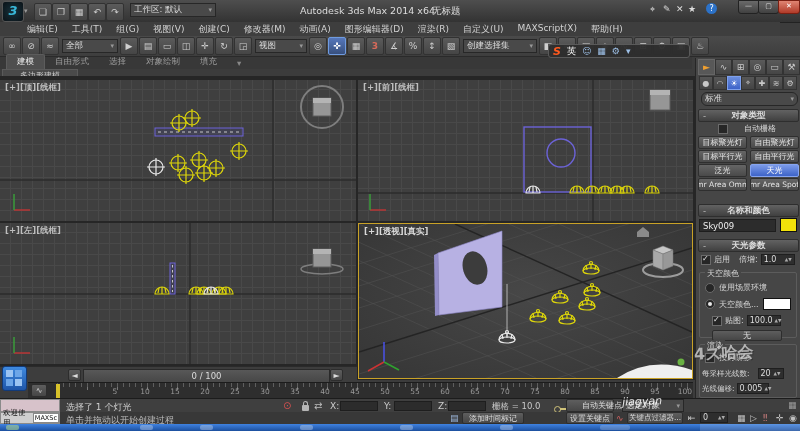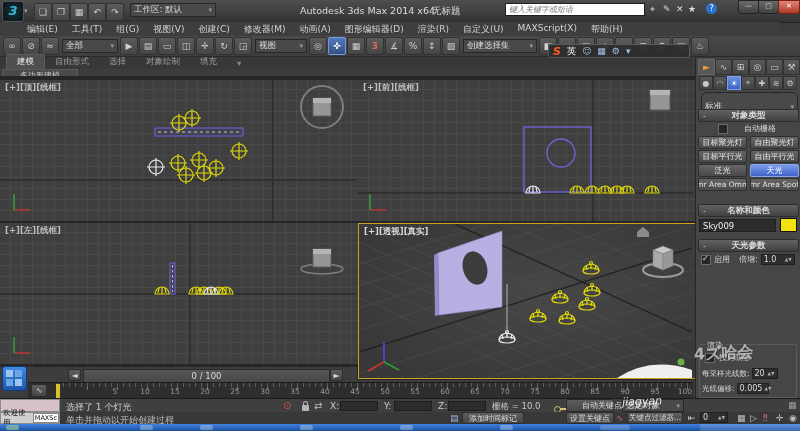--- a/index.html
+++ b/index.html
@@ -18,21 +18,21 @@
   .ic.hl{border-color:#6f9be0;background:#3d5websafe0;background:linear-gradient(#5577bb,#38507e);color:#fff;}
   .ddl{background:#494949;border:1px solid #272727;color:#ddd;font-size:8.5px;display:flex;align-items:center;padding:0 3px;height:14px;box-sizing:border-box;margin:0 2px;flex:none;}
   .ddl .car{margin-left:auto;color:#999;font-size:7px;padding-left:4px;}
   
   #ribbon{left:0;top:57px;width:692px;height:12px;background:#383838;display:flex;align-items:flex-end;padding-left:6px;box-sizing:border-box;}
   .rtab{padding:1px 10px;font-size:8.5px;color:#9b9b9b;}
   .rtab.on{background:#4f4f4f;color:#eee;border:1px solid #5c5c5c;border-bottom:none;border-radius:2px 2px 0 0;}
   #ribbonsub{left:2px;top:69px;width:74px;height:10px;background:#4a4a4a;border:1px solid #5a5a5a;color:#c8c8c8;font-size:8px;display:flex;align-items:center;justify-content:center;}
   
   #vparea{left:0;top:76px;width:695px;height:304px;background:#262626;}
-  .vp{position:absolute;background-color:#3f3f3f;padding-left:40px;}
+  .vp{position:absolute;background-color:#3f3f3f;}
   .gridvp{background-image:
       repeating-linear-gradient(0deg,transparent 0 10px,#494949 10px 11px),
       repeating-linear-gradient(90deg,transparent 0 10px,#494949 10px 11px),
       repeating-linear-gradient(0deg,transparent 0 54px,#545454 54px 55px),
       repeating-linear-gradient(90deg,transparent 0 54px,#545454 54px 55px);}
   .vplabel{position:absolute;left:5px;top:2px;font-size:8.5px;font-weight:bold;color:#bdbdbd;z-index:3;}
   .vplabel span{margin-right:0px;}
   #vp-persp{border:1px solid #c9a227;background:radial-gradient(ellipse at 50% 45%,#474747,#383838 85%);}
   svg{position:absolute;left:0;top:0;}
   
@@ -90,21 +90,20 @@
     <span class="ic ab" style="left:52px;top:3px;">❐</span>
     <span class="ic ab" style="left:70px;top:3px;">▦</span>
     <span class="ic ab" style="left:88px;top:3px;">↶</span>
     <span class="ic ab" style="left:106px;top:3px;">↷</span>
     <div class="ddl ab" style="left:128px;top:3px;width:86px;">
         <span>工作区: 默认</span>
         <span class="car">▾</span>
       </div>
     <span class="ab" style="left:300px;top:5px;color:#ddd;font-size:9.5px;">Autodesk 3ds Max 2014 x64</span>
     <span class="ab" style="left:432px;top:5px;color:#ddd;font-size:9.5px;">无标题</span>
-    <input class="ab" style="left: 505px; top: 3px; width: 140px; height: 13px; border: 1px solid rgb(31, 31, 31); background: rgb(255, 255, 255); font-size: 8px; padding: 0px 3px; font-style: italic; color: rgb(119, 119, 119); box-sizing: border-box;" placeholder="键入关键字或短语">
     <span class="ab" style="left:650px;top:4px;color:#ddd;">⌖</span>
     <span class="ab" style="left:663px;top:4px;color:#ddd;">✎</span>
     <span class="ab" style="left:676px;top:4px;color:#ddd;">✕</span>
     <span class="ab" style="left:688px;top:4px;color:#ddd;">★</span>
     <span class="ab" style="left:706px;top:3px;width:11px;height:11px;border-radius:50%;background:#2c72c8;color:#fff;text-align:center;line-height:11px;font-size:8px;">?</span>
     <span class="ab" style="left:738px;top:0;width:19px;height:12px;background:linear-gradient(#6a6a6a,#414141);border:1px solid #222;border-radius:0 0 3px 3px;color:#ddd;text-align:center;font-size:7px;line-height:10px;">—</span>
     <span class="ab" style="left:758px;top:0;width:19px;height:12px;background:linear-gradient(#6a6a6a,#414141);border:1px solid #222;border-radius:0 0 3px 3px;color:#ddd;text-align:center;font-size:7px;line-height:10px;">▢</span>
     <span class="ab" style="left:778px;top:0;width:20px;height:12px;background:linear-gradient(#e08573,#b03a28);border:1px solid #7a1f12;border-radius:0 0 3px 3px;color:#fff;text-align:center;font-size:7px;line-height:10px;">✕</span>
   </div>
 
@@ -340,21 +339,21 @@
     </div>
     <div class="ab row" style="left:3px;top:18px;">
       <span class="pstab">●</span>
       <span class="pstab">◠</span>
       <span class="pstab on">☀</span>
       <span class="pstab">⌖</span>
       <span class="pstab">✚</span>
       <span class="pstab">≋</span>
       <span class="pstab">⚙</span>
     </div>
-    <div class="ddl ab" style="left:3px;top:34px;width:97px;height:30px;border-radius:6px;">
+    <div class="ddl ab" style="left:3px;top:34px;width:97px;height:14px;border-radius:6px;">
         <span>标准</span>
         <span class="car">▾</span>
       </div>
     <div class="rh" style="left:2px;top:51px;width:99px;">
         <i>-</i>
         <span>对象类型</span>
       </div>
     <div class="ab row" style="left:22px;top:65px;gap:16px;">
       <span class="cb"></span>
       <span class="plbl">自动栅格</span>
@@ -383,27 +382,48 @@
       </div>
     <div class="ab row" style="left:5px;top:196px;gap:3px;">
       <span class="cb on"></span>
       <span class="plbl">启用</span>
       <span class="plbl" style="margin-left:6px;">倍增:</span>
       <span class="sp" style="width:34px;">
           <b>1.0</b>
           <span class="ud">▲▼</span>
         </span>
     </div>
+    <div class="grp" style="left:3px;top:214px;width:96px;height:64px;">
+      <span class="gt">天空颜色</span>
+      <div class="row" style="margin:9px 0 0 5px;gap:4px;">
+        <span class="rd"></span>
+        <span class="plbl">使用场景环境</span>
+      </div>
+      <div class="row" style="margin:5px 0 0 5px;gap:4px;">
+        <span class="rd on"></span>
+        <span class="plbl">天空颜色...</span>
+        <span style="width:26px;height:10px;background:#fff;border:1px solid #111;display:inline-block;"></span>
+      </div>
+      <div class="row" style="margin:5px 0 0 12px;gap:3px;">
+        <span class="cb on"></span>
+        <span class="plbl">贴图:</span>
+        <span class="sp" style="width:34px;">
+            <b>100.0</b>
+            <span class="ud">▲▼</span>
+          </span>
+      </div>
+      <div class="sbtn" style="margin:4px 0 0 12px;width:70px;height:11px;">无</div>
+    </div>
     <div class="grp" style="left:3px;top:286px;width:96px;height:52px;">
       <span class="gt">渲染</span>
       <div class="row" style="margin:7px 0 0 5px;gap:4px;">
         <span class="cb"></span>
         <span class="plbl">投射阴影</span>
       </div>
-      <div class="row" style="margin:5px 0 0 2px;gap:2px;">
+      <div class="row" style="margin:5px 0 0 2px;gap:8px;">
         <span class="plbl" style="font-size:7.5px;">每采样光线数:</span>
         <span class="sp" style="width:26px;">
             <b>20</b>
             <span class="ud">▲▼</span>
           </span>
       </div>
       <div class="row" style="margin:4px 0 0 2px;gap:2px;">
         <span class="plbl" style="font-size:7.5px;">光线偏移:</span>
         <span class="sp" style="width:32px;">
             <b>0.005</b>

